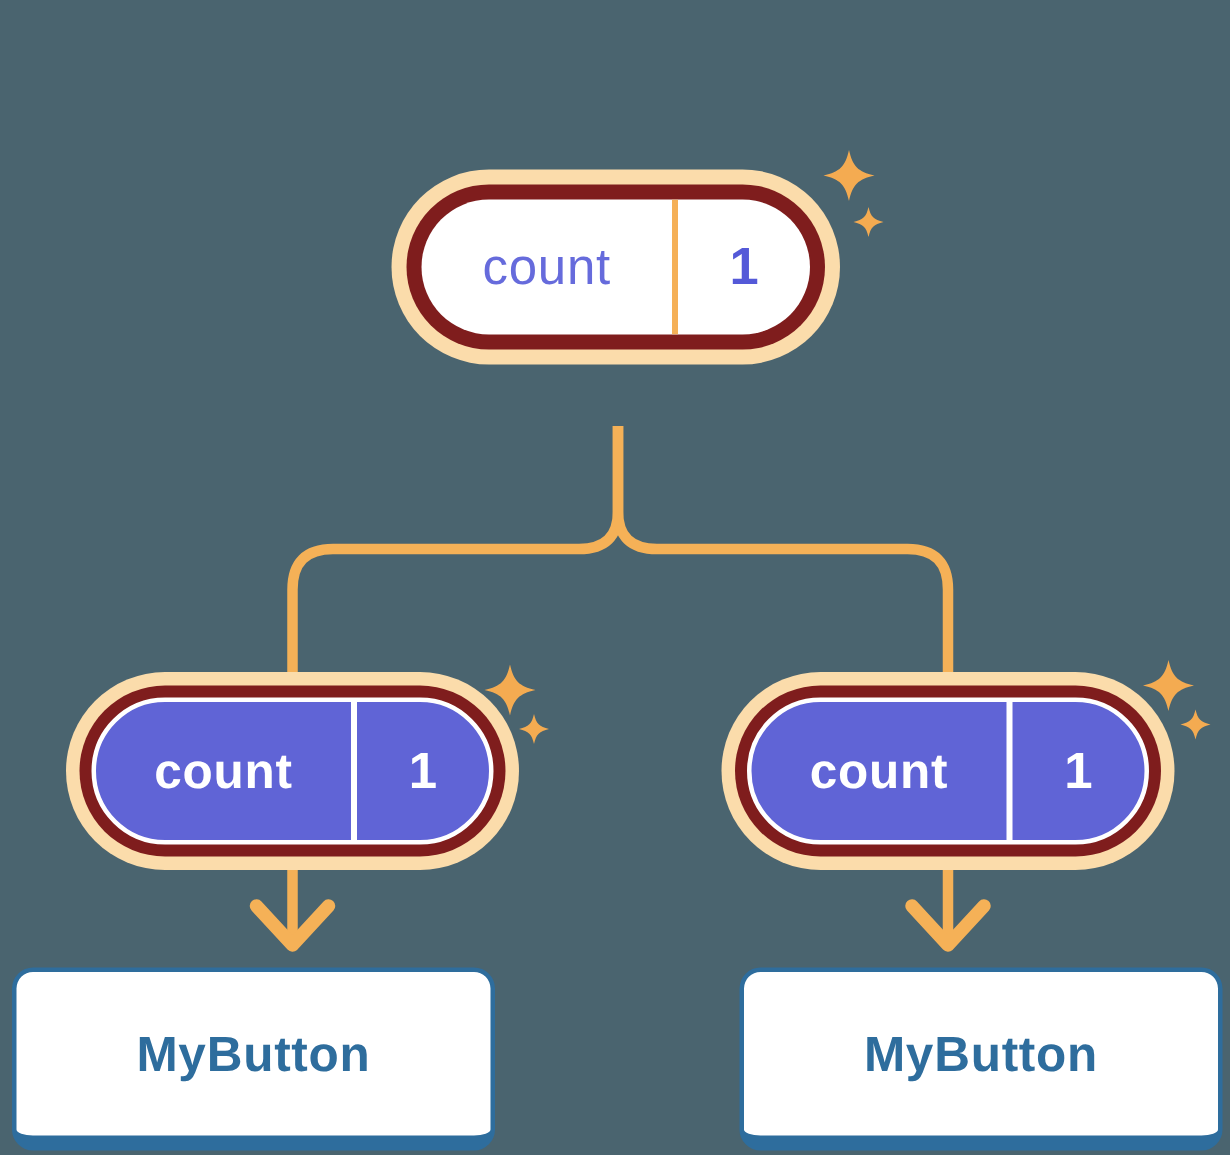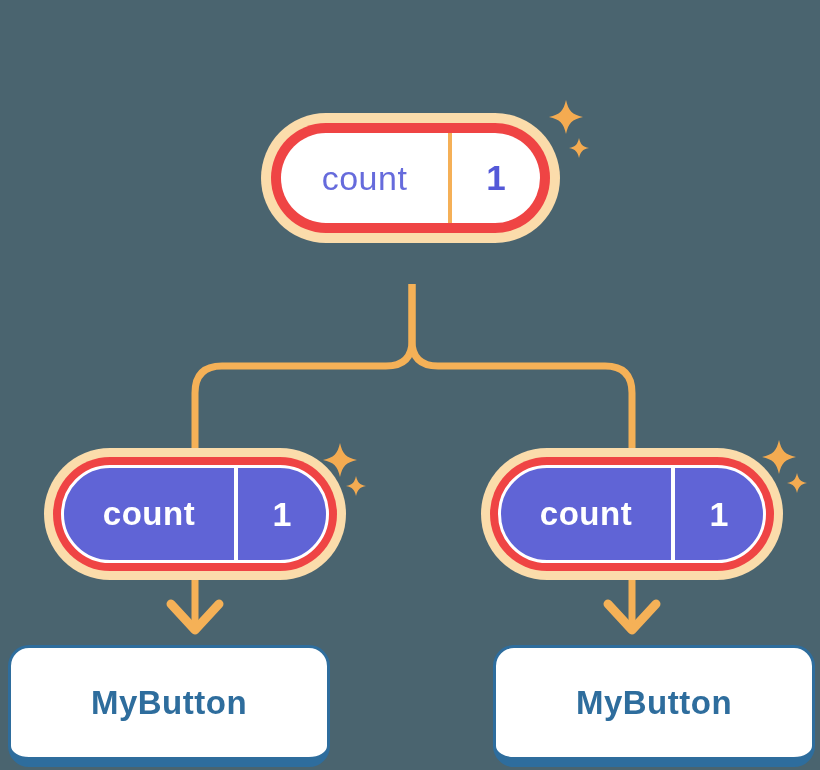--- a/index.html
+++ b/index.html
@@ -17,29 +17,29 @@
     border:3px solid #2e6d9d;border-bottom-width:10px;
     border-radius:14px;
   }
   .root-card{left:157px;top:10px;width:508px;height:277px;}
   .card-title{
     text-align:center;color:#2e6d9d;font-weight:600;letter-spacing:0.5px;
   }
   .root-card .card-title{margin-top:27px;font-size:37px;}
   .child-card{
     width:322px;height:122px;top:645px;
-    display:flex;align-items:center;justify-content:center;border-radius:21px;
+    display:flex;align-items:center;justify-content:center;
   }
   .child-card .card-title{font-size:33px;}
   .child-card-left{left:8px;}
   .child-card-right{left:493px;}
 
   
   .pill{position:absolute;z-index:3;background:#fbdcab;border-radius:999px;}
-  .pill-ring{position:absolute;background:#ef4444;border-radius:999px;}
+  .pill-ring{position:absolute;background:#7f1d1d;border-radius:999px;}
   .pill-core{
     position:absolute;border-radius:999px;overflow:hidden;
     display:flex;align-items:stretch;
   }
   .pill-root{left:261px;top:113px;width:299px;height:130px;}
   .pill-root .pill-ring{inset:10px;}
   .pill-core-root{inset:10px;background:#ffffff;}
   .pill-root .pill-divider{background:#f5b057;}
   .pill-root .pill-name{color:#666bdc;font-size:34px;font-weight:500;}
   .pill-root .pill-value{color:#5459d8;font-size:35px;}

